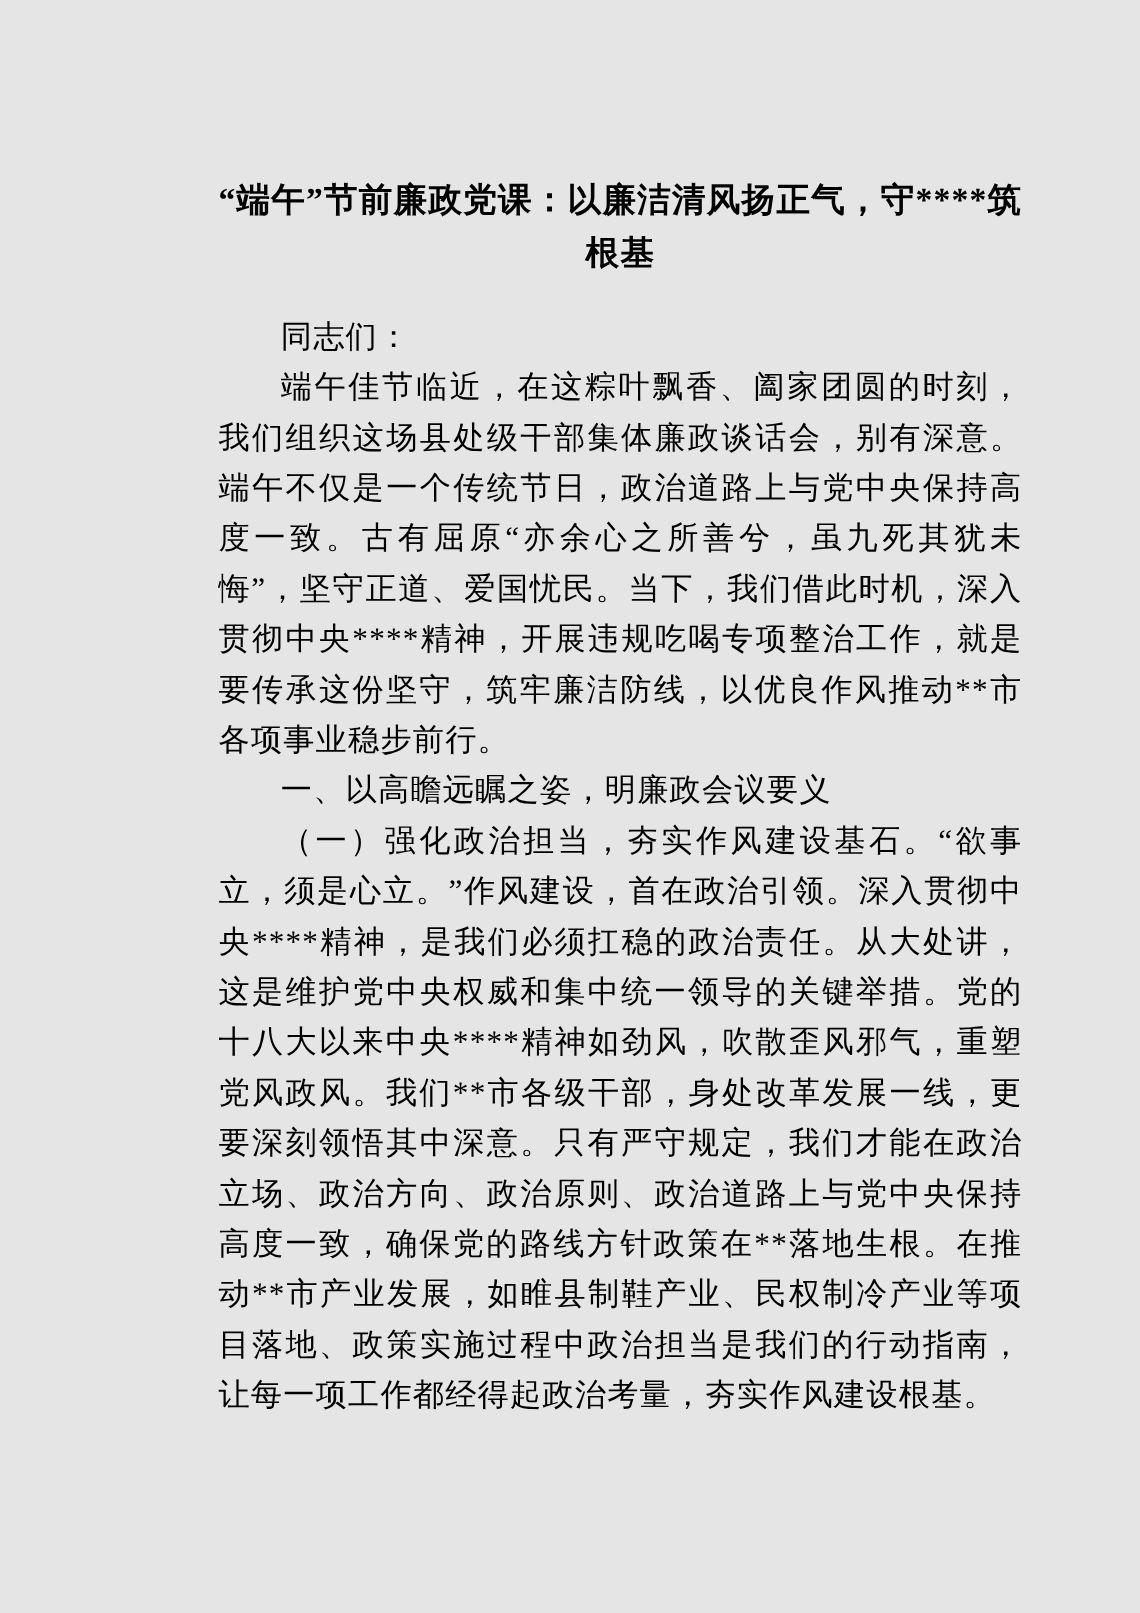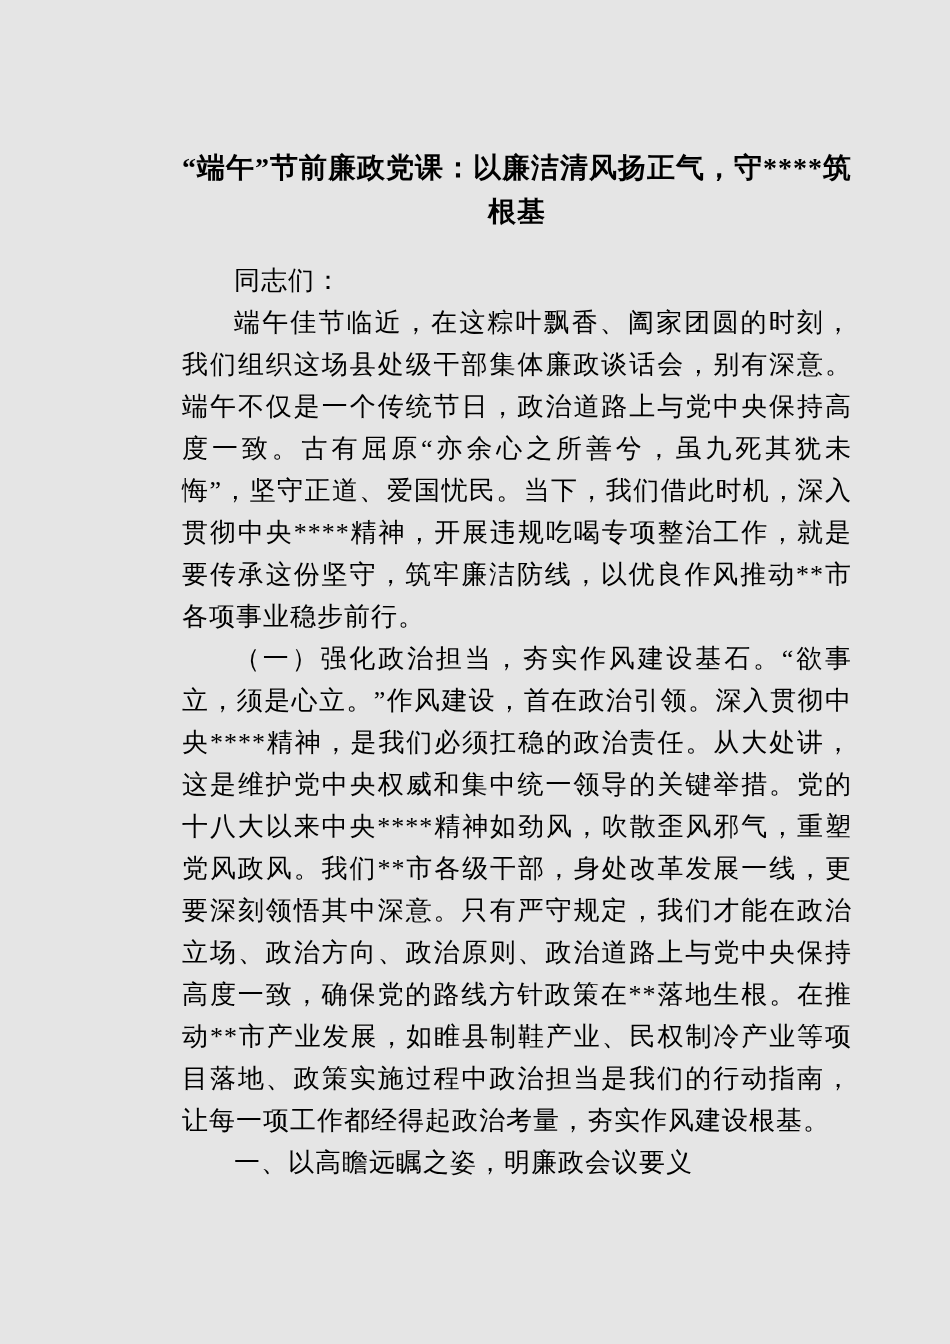--- a/index.html
+++ b/index.html
@@ -47,17 +47,17 @@
 <body>
 
 <div class="page">
   <h1 class="doc-title">“端午”节前廉政党课：以廉洁清风扬正气，守****筑根基</h1>
 
   <div class="doc-body">
     <p class="para">同志们：</p>
 
     <p class="para">端午佳节临近，在这粽叶飘香、阖家团圆的时刻，我们组织这场县处级干部集体廉政谈话会，别有深意。端午不仅是一个传统节日，政治道路上与党中央保持高度一致。古有屈原“亦余心之所善兮，虽九死其犹未悔”，坚守正道、爱国忧民。当下，我们借此时机，深入贯彻中央****精神，开展违规吃喝专项整治工作，就是要传承这份坚守，筑牢廉洁防线，以优良作风推动**市各项事业稳步前行。</p>
 
+    <p class="para">一、以高瞻远瞩之姿，明廉政会议要义</p>
+
     <p class="para">（一）强化政治担当，夯实作风建设基石。“欲事立，须是心立。”作风建设，首在政治引领。深入贯彻中央****精神，是我们必须扛稳的政治责任。从大处讲，这是维护党中央权威和集中统一领导的关键举措。党的十八大以来中央****精神如劲风，吹散歪风邪气，重塑党风政风。我们**市各级干部，身处改革发展一线，更要深刻领悟其中深意。只有严守规定，我们才能在政治立场、政治方向、政治原则、政治道路上与党中央保持高度一致，确保党的路线方针政策在**落地生根。在推动**市产业发展，如睢县制鞋产业、民权制冷产业等项目落地、政策实施过程中政治担当是我们的行动指南，让每一项工作都经得起政治考量，夯实作风建设根基。</p>
-
-    <p class="para">一、以高瞻远瞩之姿，明廉政会议要义</p>
   </div>
 </div>
 
 </body></html>

